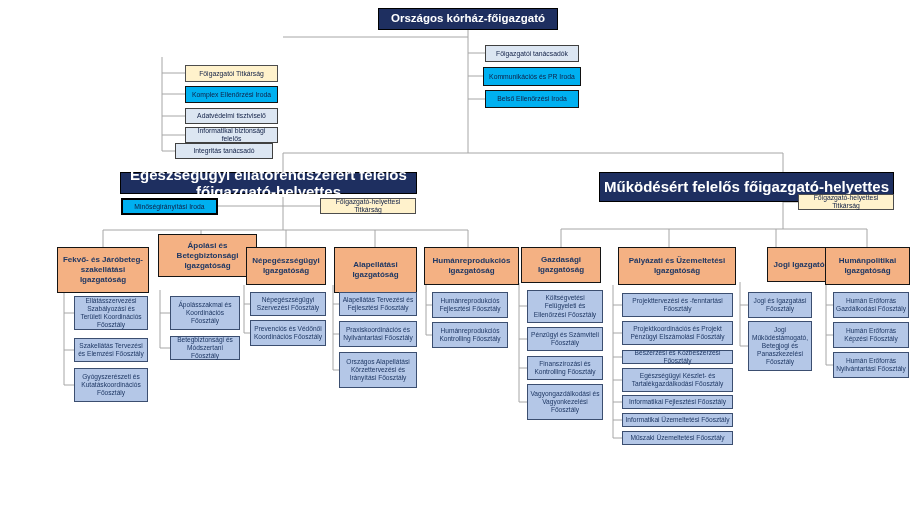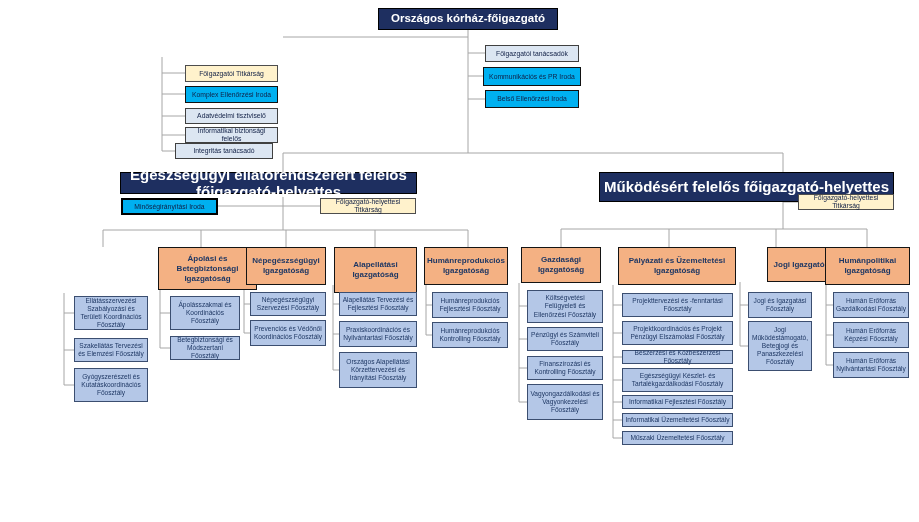--- a/index.html
+++ b/index.html
@@ -120,24 +120,25 @@
   <div class="box pale" style="left:185px;top:127px;width:93px;height:16px;">Informatikai biztonsági felelős</div>
   <div class="box pale" style="left:175px;top:143px;width:98px;height:16px;">Integritás tanácsadó</div>
 
   <div class="box navy" style="left:120px;top:172px;width:297px;height:22px;">Egészségügyi ellátórendszerért felelős főigazgató-helyettes</div>
   <div class="box cyan2" style="left:121px;top:198px;width:97px;height:17px;">Minőségirányítási Iroda</div>
   <div class="box cream" style="left:320px;top:198px;width:96px;height:16px;">Főigazgató-helyettesi Titkárság</div>
 
   <div class="box navy" style="left:599px;top:172px;width:295px;height:30px;">Működésért felelős főigazgató-helyettes</div>
   <div class="box cream" style="left:798px;top:194px;width:96px;height:16px;">Főigazgató-helyettesi Titkárság</div>
 
-  <div class="box orange" style="left:158px;top:247px;width:99px;height:43px;">Ápolási és Betegbiztonsági Igazgatóság</div>
+  <div class="box orange" style="left:57px;top:247px;width:92px;height:46px;">Fekvő- és Járóbeteg-szakellátási Igazgatóság</div>
+  <div class="box orange" style="left:158px;top:234px;width:99px;height:43px;">Ápolási és Betegbiztonsági Igazgatóság</div>
   <div class="box orange" style="left:246px;top:247px;width:80px;height:38px;">Népegészségügyi Igazgatóság</div>
   <div class="box orange" style="left:334px;top:247px;width:83px;height:46px;">Alapellátási Igazgatóság</div>
-  <div class="box orange" style="left:424px;top:247px;width:84px;height:38px;">Humánreprodukciós Igazgatóság</div>
+  <div class="box orange" style="left:424px;top:247px;width:95px;height:38px;">Humánreprodukciós Igazgatóság</div>
   <div class="box orange" style="left:521px;top:247px;width:80px;height:36px;">Gazdasági Igazgatóság</div>
   <div class="box orange" style="left:618px;top:247px;width:118px;height:38px;">Pályázati és Üzemeltetési Igazgatóság</div>
   <div class="box orange" style="left:767px;top:247px;width:78px;height:35px;">Jogi Igazgatóság</div>
   <div class="box orange" style="left:825px;top:247px;width:85px;height:38px;">Humánpolitikai Igazgatóság</div>
 
   <div class="box peri" style="left:74px;top:296px;width:74px;height:34px;">Ellátásszervezési Szabályozási és Területi Koordinációs Főosztály</div>
   <div class="box peri" style="left:74px;top:338px;width:74px;height:24px;">Szakellátás Tervezési és Elemzési Főosztály</div>
   <div class="box peri" style="left:74px;top:368px;width:74px;height:34px;">Gyógyszerészeti és Kutatáskoordinációs Főosztály</div>
 
   <div class="box peri" style="left:170px;top:296px;width:70px;height:34px;">Ápolásszakmai és Koordinációs Főosztály</div>

